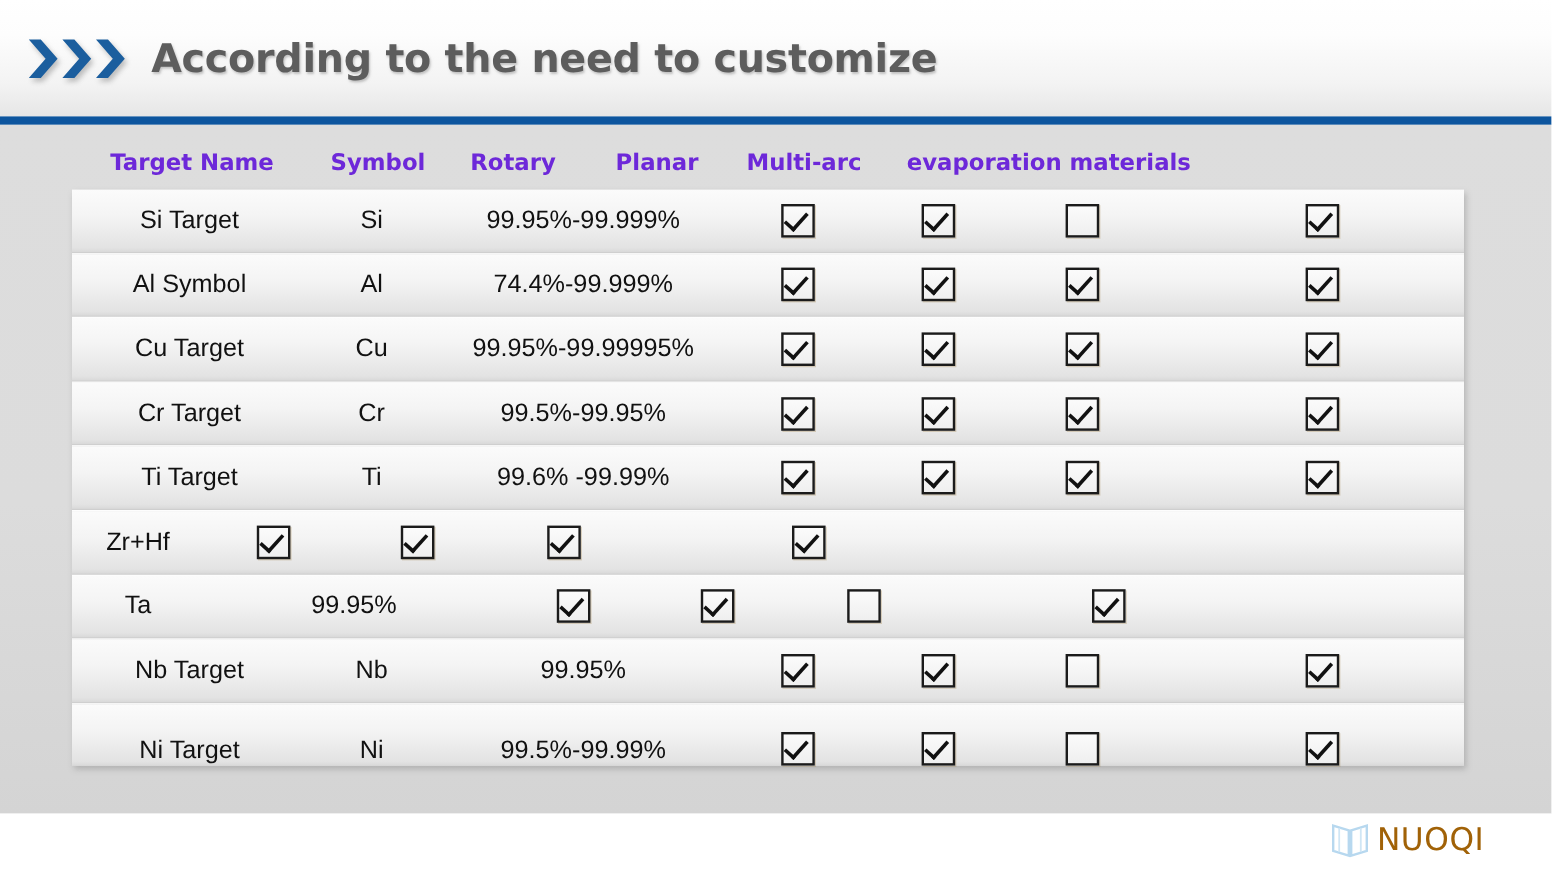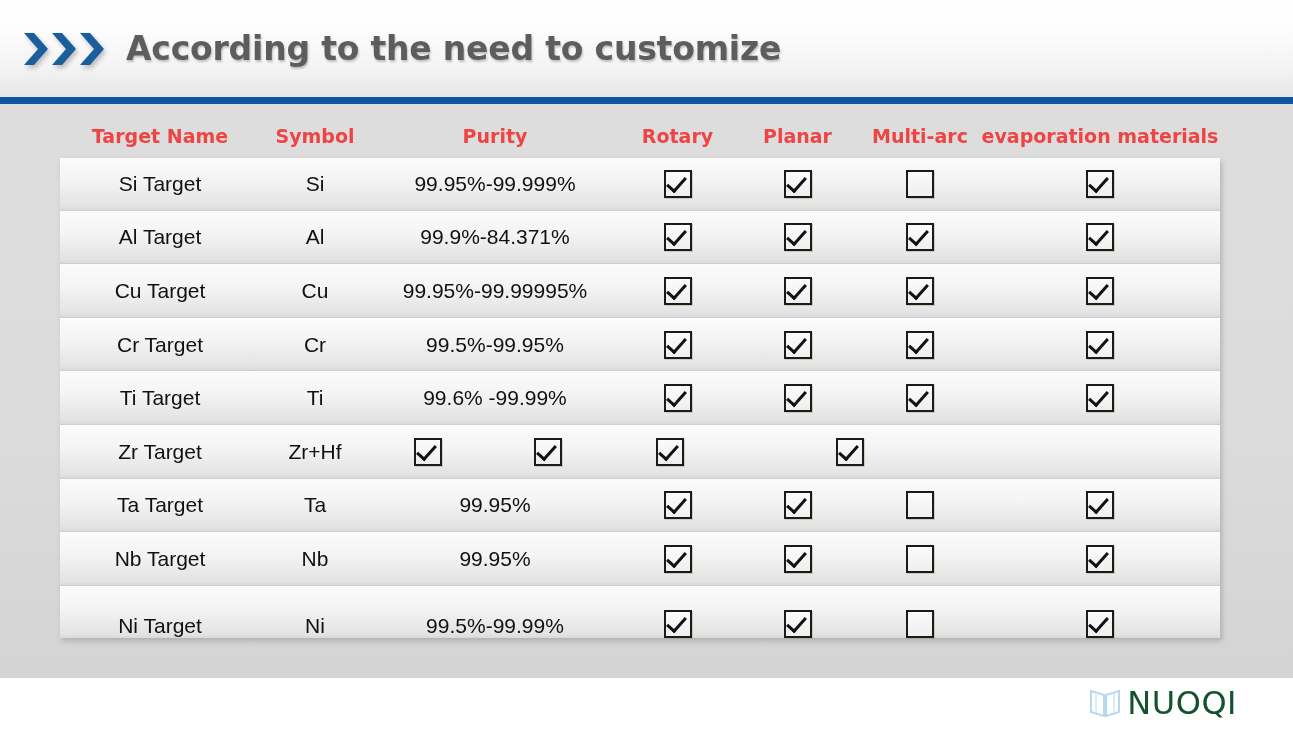--- a/index.html
+++ b/index.html
@@ -79,21 +79,21 @@
   }
   .thead {
     display: flex;
     height: 44px;
     align-items: center;
   }
   .thead .th {
     font-family: "DejaVu Sans", sans-serif;
     font-size: 19px;
     font-weight: bold;
-    color: #ef4444;
+    color: #6d28d9;
     text-align: center;
     white-space: nowrap;
   }
 
   .tbody {
     box-shadow: 2px 3px 5px rgba(120,120,120,0.40);
   }
   .trow {
     display: flex;
     align-items: center;
@@ -112,21 +112,21 @@
     white-space: nowrap;
   }
 
   
   .c-name   { width: 200px; }
   .c-symbol { width: 110px; }
   .c-purity { width: 250px; }
   .c-rotary { width: 115px; }
   .c-planar { width: 125px; }
   .c-multi  { width: 120px; }
-  .c-evap   { width: 240px; }
+  .c-evap   { width: 240px; margin-left: 24px; }
 
   
   .cbox {
     display: inline-block;
     width: 24px;
     height: 24px;
     border: 2px solid #1b1b1b;
     background: linear-gradient(180deg,#fbfbfb 0%, #efefef 100%);
     position: relative;
     box-shadow: 1px 1px 0 rgba(170,140,90,0.35);
@@ -156,23 +156,23 @@
   .logo {
     position: absolute;
     right: 56px;
     top: 6px;
     display: flex;
     align-items: center;
   }
   .logo-mark { margin-right: 5px; }
   .logo-text {
     font-family: "DejaVu Sans", sans-serif;
-    font-size: 32px;
+    font-size: 26px;
     letter-spacing: 0.5px;
-    color: #14532d;
+    color: #a16207;
   }
 </style>
 </head>
 <body>
 
 <div class="header-band">
   <div class="header-inner">
     <div class="chevrons">
       <svg class="chev" viewBox="0 0 30 40">
         <polygon points="2,4 16,20 2,36 12,36 26,20 12,4" fill="#1b5e9e"></polygon>
@@ -188,40 +188,39 @@
   </div>
 </div>
 <div class="header-rule"></div>
 
 <div class="content-panel"></div>
 
 <div class="table-wrap">
   <div class="thead">
     <div class="th c-name">Target Name</div>
     <div class="th c-symbol">Symbol</div>
-    <div class="th c-purity">Purity</div>
     <div class="th c-rotary">Rotary</div>
     <div class="th c-planar">Planar</div>
     <div class="th c-multi">Multi-arc</div>
     <div class="th c-evap">evaporation materials</div>
   </div>
   <div class="tbody" id="tbody">
       <div class="trow">
         <div class="td c-name">Si Target</div>
         <div class="td c-symbol">Si</div>
         <div class="td c-purity">99.95%-99.999%</div>
         <div class="td c-rotary"><span class="cbox checked"></span></div>
         <div class="td c-planar"><span class="cbox checked"></span></div>
         <div class="td c-multi"><span class="cbox"></span></div>
         <div class="td c-evap"><span class="cbox checked"></span></div>
       </div>
       <div class="trow">
-        <div class="td c-name">Al Target</div>
+        <div class="td c-name">Al Symbol</div>
         <div class="td c-symbol">Al</div>
-        <div class="td c-purity">99.9%-84.371%</div>
+        <div class="td c-purity">74.4%-99.999%</div>
         <div class="td c-rotary"><span class="cbox checked"></span></div>
         <div class="td c-planar"><span class="cbox checked"></span></div>
         <div class="td c-multi"><span class="cbox checked"></span></div>
         <div class="td c-evap"><span class="cbox checked"></span></div>
       </div>
       <div class="trow">
         <div class="td c-name">Cu Target</div>
         <div class="td c-symbol">Cu</div>
         <div class="td c-purity">99.95%-99.99995%</div>
         <div class="td c-rotary"><span class="cbox checked"></span></div>
@@ -241,29 +240,27 @@
       <div class="trow">
         <div class="td c-name">Ti Target</div>
         <div class="td c-symbol">Ti</div>
         <div class="td c-purity">99.6% -99.99%</div>
         <div class="td c-rotary"><span class="cbox checked"></span></div>
         <div class="td c-planar"><span class="cbox checked"></span></div>
         <div class="td c-multi"><span class="cbox checked"></span></div>
         <div class="td c-evap"><span class="cbox checked"></span></div>
       </div>
       <div class="trow">
-        <div class="td c-name">Zr Target</div>
         <div class="td c-symbol">Zr+Hf</div>
         <div class="td c-rotary"><span class="cbox checked"></span></div>
         <div class="td c-planar"><span class="cbox checked"></span></div>
         <div class="td c-multi"><span class="cbox checked"></span></div>
         <div class="td c-evap"><span class="cbox checked"></span></div>
       </div>
       <div class="trow">
-        <div class="td c-name">Ta Target</div>
         <div class="td c-symbol">Ta</div>
         <div class="td c-purity">99.95%</div>
         <div class="td c-rotary"><span class="cbox checked"></span></div>
         <div class="td c-planar"><span class="cbox checked"></span></div>
         <div class="td c-multi"><span class="cbox"></span></div>
         <div class="td c-evap"><span class="cbox checked"></span></div>
       </div>
       <div class="trow">
         <div class="td c-name">Nb Target</div>
         <div class="td c-symbol">Nb</div>

